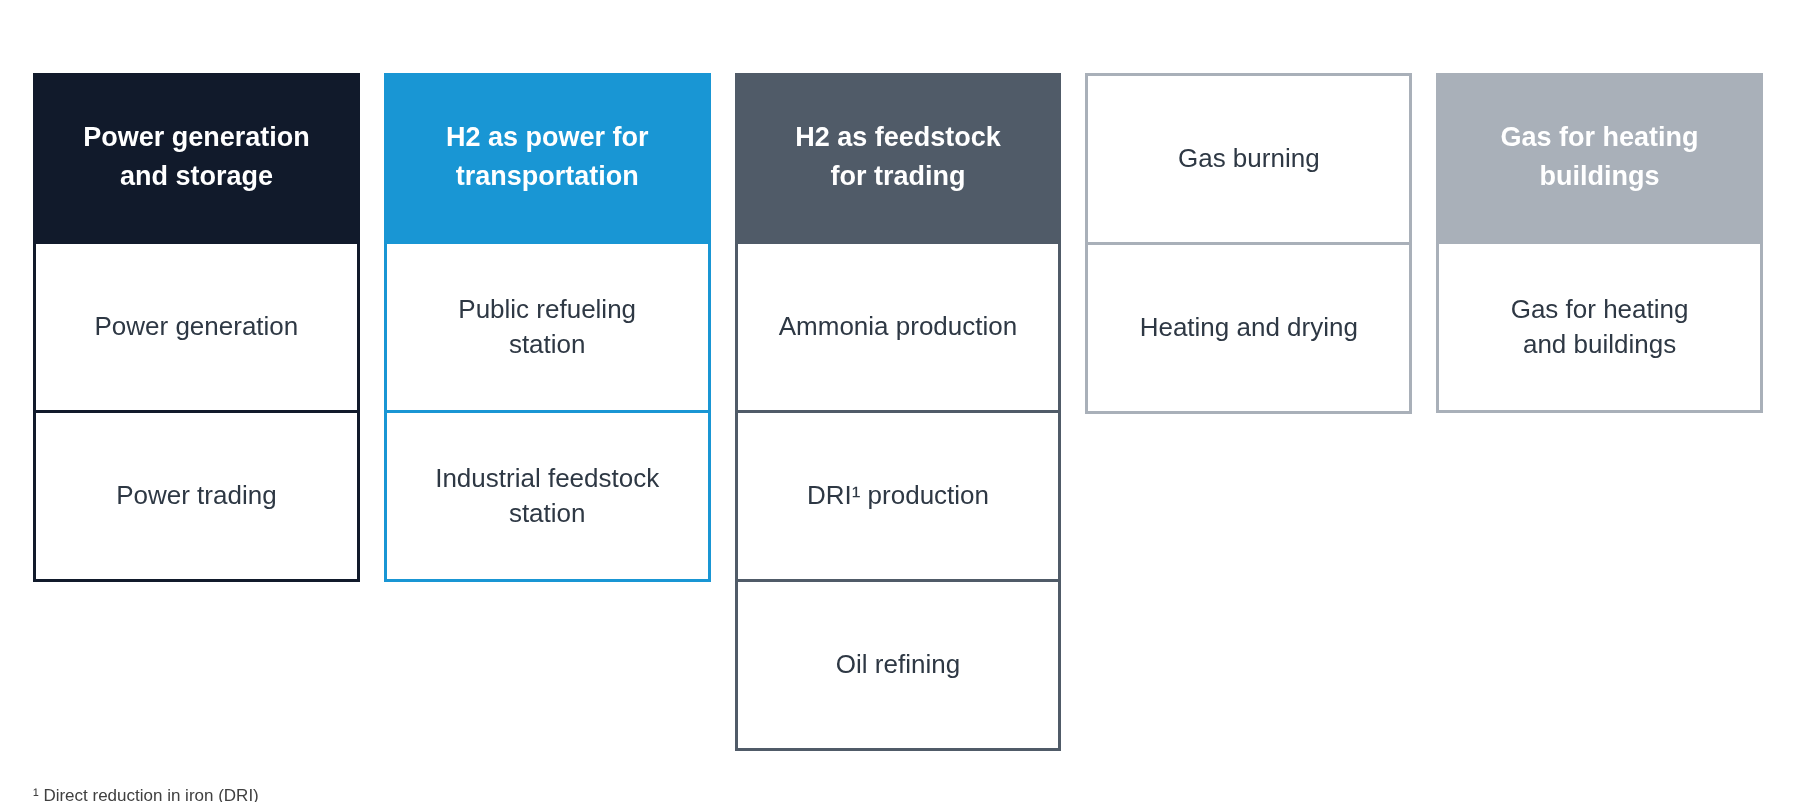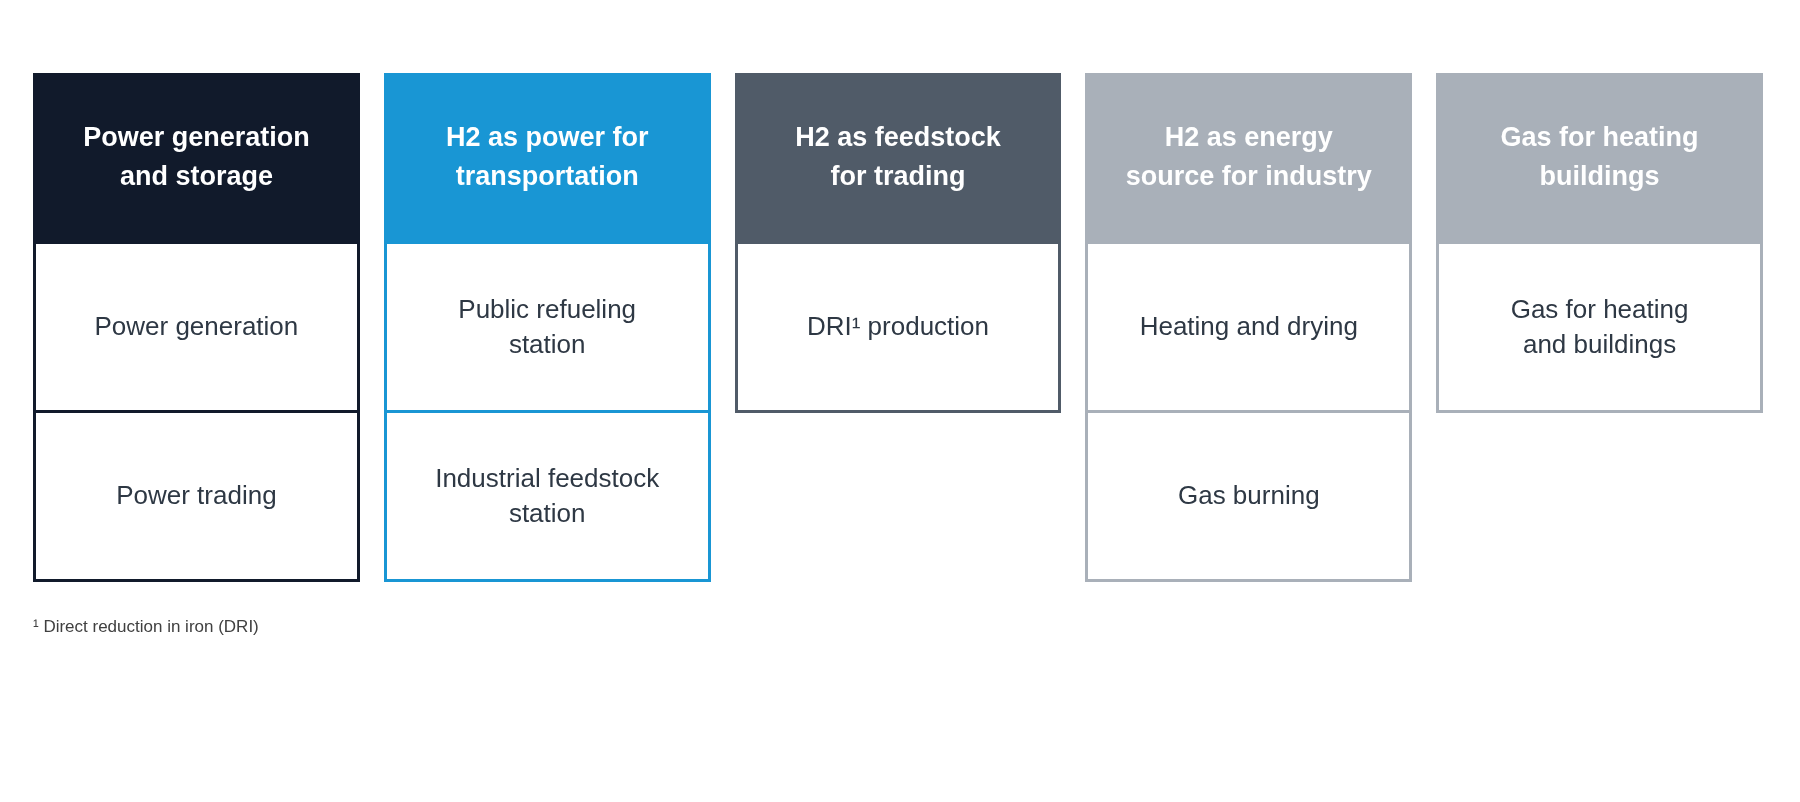--- a/index.html
+++ b/index.html
@@ -66,28 +66,28 @@
 transportation</div>
     <div class="cell">Public refueling
 station</div>
     <div class="cell">Industrial feedstock
 station</div>
   </div>
 
   <div class="column" style="--c: #505B68;">
     <div class="col-header">H2 as feedstock
 for trading</div>
+    <div class="cell">Ammonia production</div>
     <div class="cell">DRI¹ production</div>
+    <div class="cell">Oil refining</div>
   </div>
 
   <div class="column" style="--c: #A9B0B9;">
-    <div class="col-header">H2 as energy
-source for industry</div>
+    <div class="cell">Gas burning</div>
     <div class="cell">Heating and drying</div>
-    <div class="cell">Gas burning</div>
   </div>
 
   <div class="column" style="--c: #A9B0B9;">
     <div class="col-header">Gas for heating
 buildings</div>
     <div class="cell">Gas for heating
 and buildings</div>
   </div>
 
 </div>

